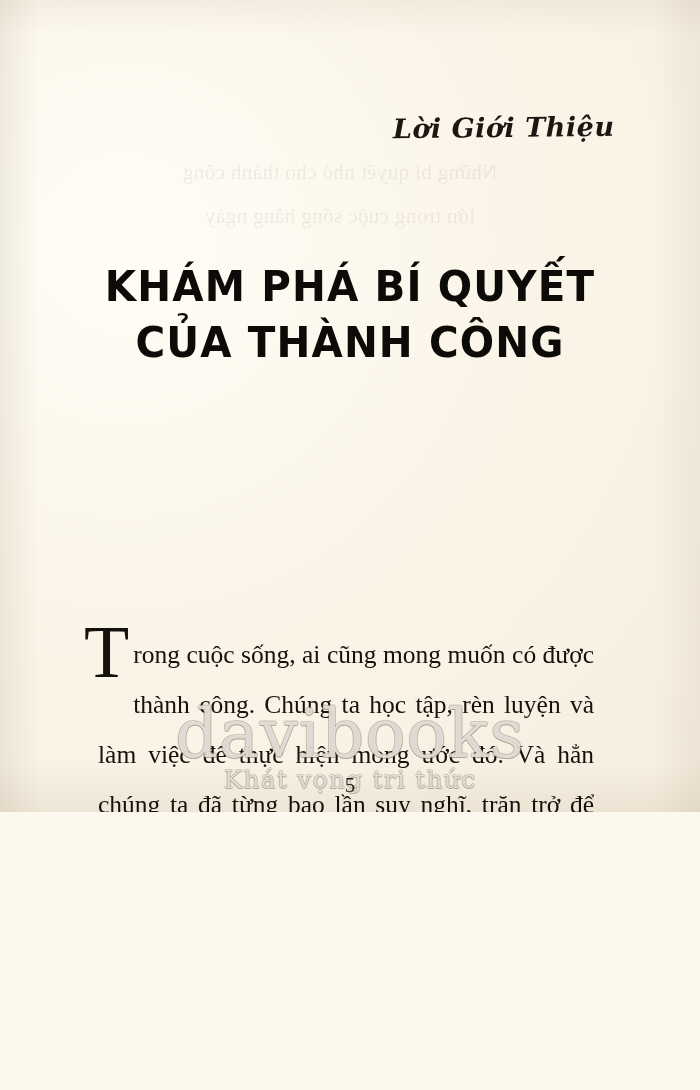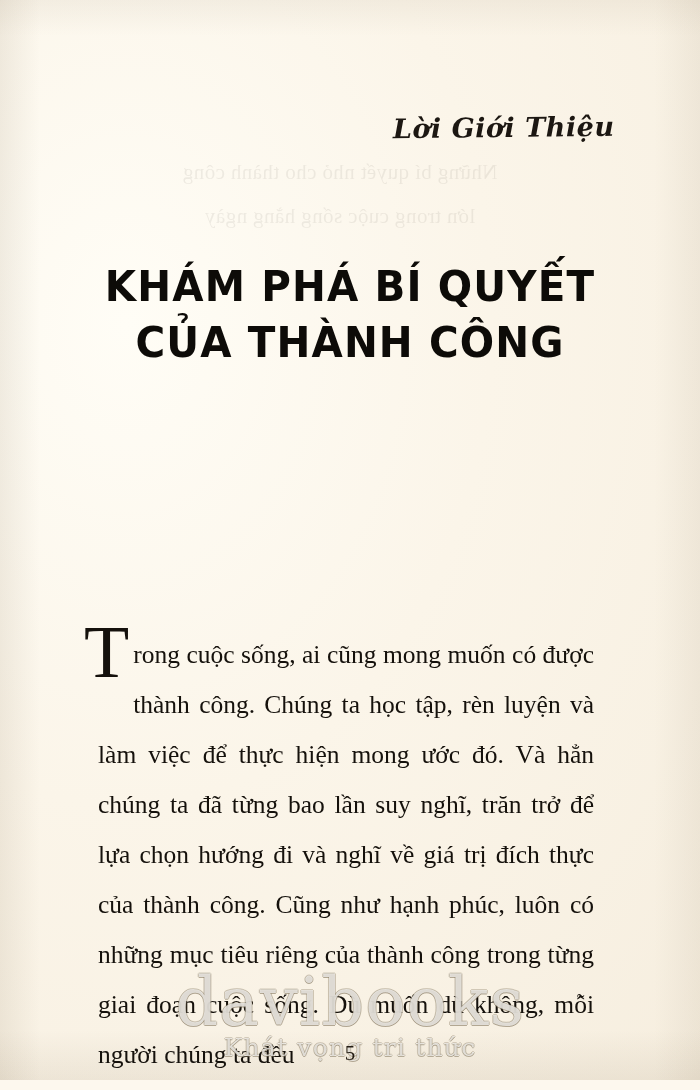--- a/index.html
+++ b/index.html
@@ -12,21 +12,21 @@
     height: 1090px;
     overflow: hidden;
     background: #fdf8ee;
     font-family: "Liberation Serif", serif;
   }
 
   
   .page {
     position: relative;
     width: 700px;
-    height: 1080px;
+    height: 812px;
     background:
       radial-gradient(ellipse at 18% 30%, #fffdf6 0%, #fbf5e9 45%, #f6eedf 100%);
     overflow: hidden;
   }
   
   .grain {
     position: absolute;
     inset: 0;
     pointer-events: none;
     background:

